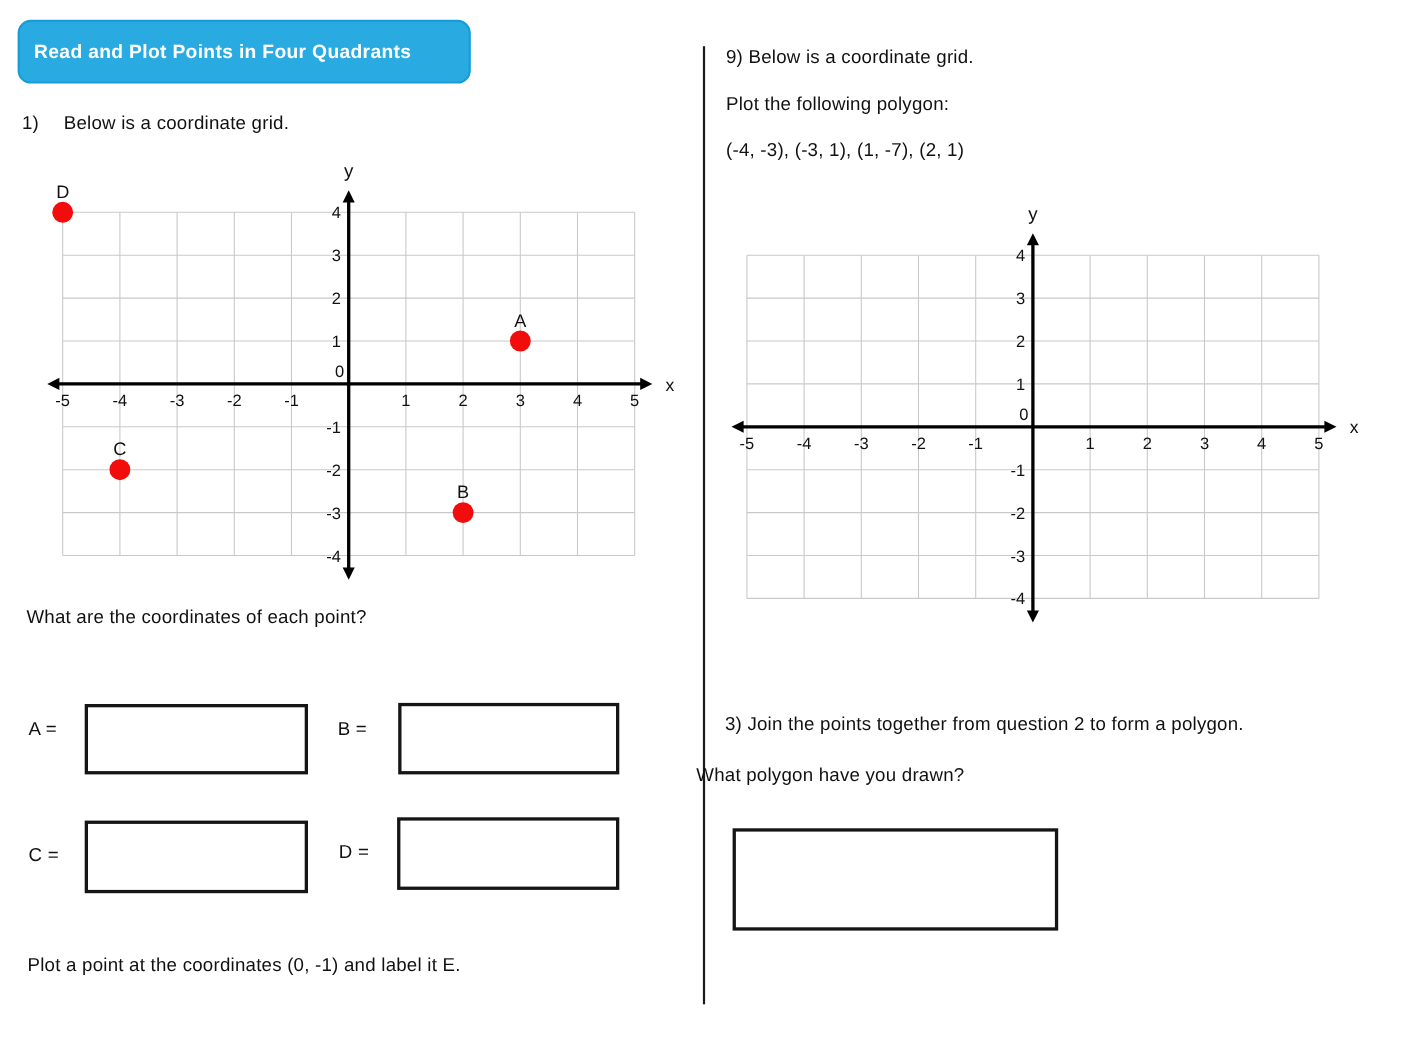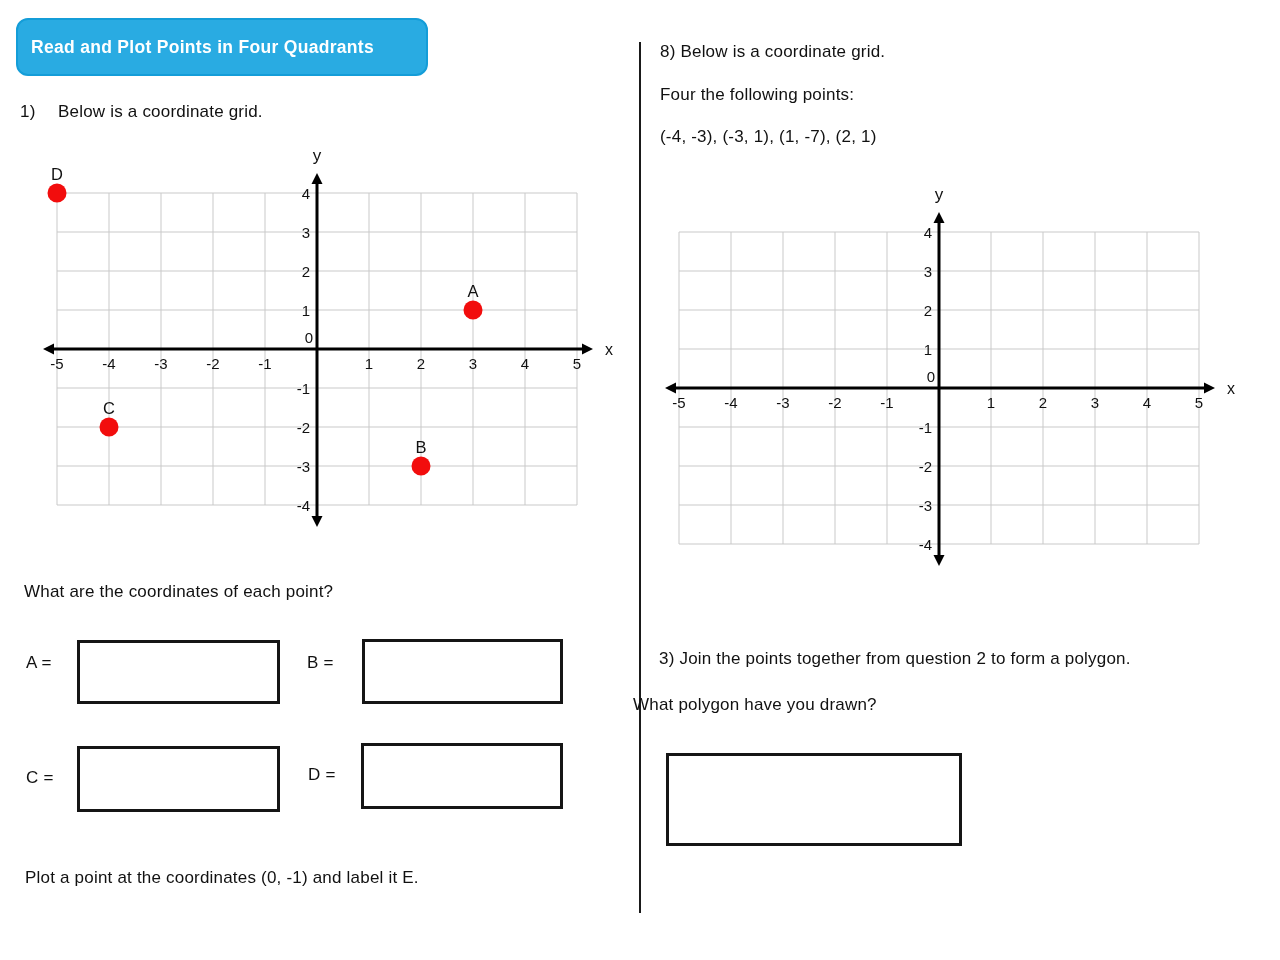--- a/index.html
+++ b/index.html
@@ -83,40 +83,40 @@
       <circle cx="453" cy="170" r="9.5" fill="#f20d0d"></circle>
       <text x="453" y="157" text-anchor="middle" fill="#111111" font-size="16.5">A</text>
       <circle cx="401" cy="326" r="9.5" fill="#f20d0d"></circle>
       <text x="401" y="313" text-anchor="middle" fill="#111111" font-size="16.5">B</text>
       <circle cx="89" cy="287" r="9.5" fill="#f20d0d"></circle>
       <text x="89" y="274" text-anchor="middle" fill="#111111" font-size="16.5">C</text>
       <circle cx="37" cy="53" r="9.5" fill="#f20d0d"></circle>
       <text x="37" y="40" text-anchor="middle" fill="#111111" font-size="16.5">D</text>
     </svg>
 
-  <div class="t" style="left:24px;top:582px">What are the coordinates of each point?</div>
+  <div class="t" style="left:24px;top:551px">What are the coordinates of each point?</div>
 
   <div class="t" style="left:26px;top:653px">A =</div>
   <div class="box" style="left:77px;top:640px;width:203px;height:64px"></div>
 
   <div class="t" style="left:307px;top:653px">B =</div>
   <div class="box" style="left:362px;top:639px;width:201px;height:65px"></div>
 
   <div class="t" style="left:26px;top:768px">C =</div>
   <div class="box" style="left:77px;top:746px;width:203px;height:66px"></div>
 
   <div class="t" style="left:308px;top:765px">D =</div>
   <div class="box" style="left:361px;top:743px;width:202px;height:66px"></div>
 
   <div class="t" style="left:25px;top:868px">Plot a point at the coordinates (0, -1) and label it E.</div>
 
   <div class="divider"></div>
 
-  <div class="t" style="left:660px;top:42px">8) Below is a coordinate grid.</div>
-  <div class="t" style="left:660px;top:85px">Four the following points:</div>
+  <div class="t" style="left:660px;top:42px">9) Below is a coordinate grid.</div>
+  <div class="t" style="left:660px;top:85px">Plot the following polygon:</div>
   <div class="t" style="left:660px;top:127px">(-4, -3), (-3, 1), (1, -7), (2, 1)</div>
 
   <svg width="625" height="412" style="left:650px;top:175px">
       <line x1="29" y1="57" x2="29" y2="369" stroke="#c9c9c9" stroke-width="1"></line>
       <line x1="81" y1="57" x2="81" y2="369" stroke="#c9c9c9" stroke-width="1"></line>
       <line x1="133" y1="57" x2="133" y2="369" stroke="#c9c9c9" stroke-width="1"></line>
       <line x1="185" y1="57" x2="185" y2="369" stroke="#c9c9c9" stroke-width="1"></line>
       <line x1="237" y1="57" x2="237" y2="369" stroke="#c9c9c9" stroke-width="1"></line>
       <line x1="289" y1="57" x2="289" y2="369" stroke="#c9c9c9" stroke-width="1"></line>
       <line x1="341" y1="57" x2="341" y2="369" stroke="#c9c9c9" stroke-width="1"></line>

